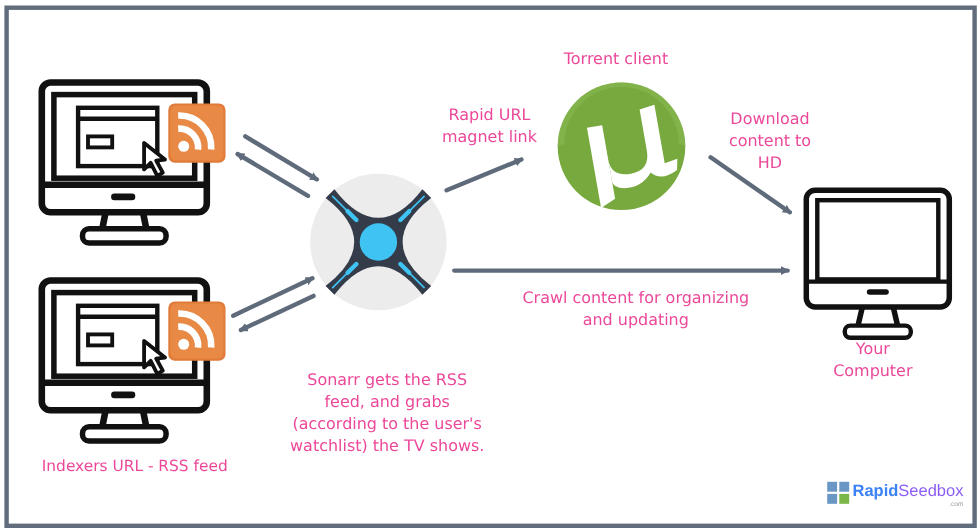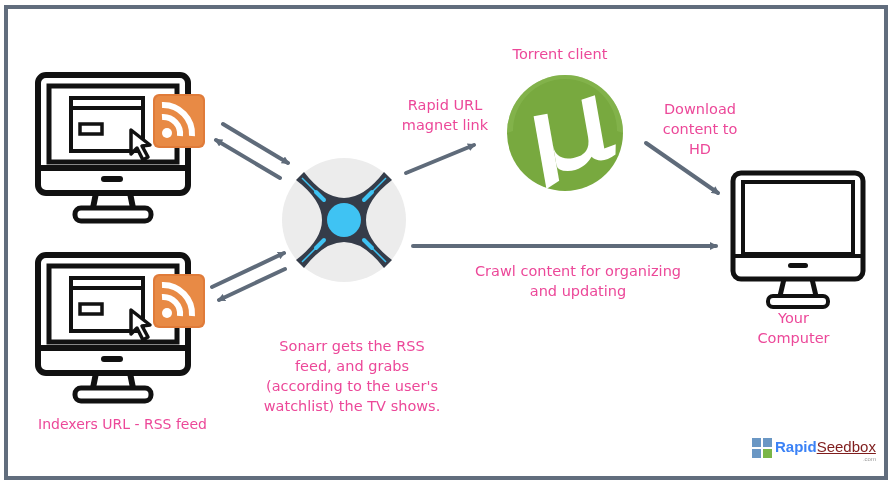--- a/index.html
+++ b/index.html
@@ -109,15 +109,15 @@
 <div class="lbl" style="left:490px; top:44px; width:140px;">Torrent client</div>
 <div class="lbl" style="left:645px; top:99px; width:110px;">Download
 content to
 HD</div>
 <div class="lbl" style="left:438px; top:261px; width:280px;">Crawl content for organizing
 and updating</div>
 <div class="lbl" style="left:736px; top:308px; width:115px;">Your
 Computer</div>
 
 <div style="position:absolute; left:775px; top:438px; font-family:'Liberation Sans', sans-serif; font-size:15px; line-height:18px;">
-  <span style="color:#3b82f6; font-weight:bold;">Rapid</span><span style="color:#7f1d1d;text-decoration:underline;">Seedbox</span>
+  <span style="color:#3b82f6; font-weight:bold;">Rapid</span><span style="color:#8b5cf6;">Seedbox</span>
   <div style="font-size:6px; color:#999; text-align:right; line-height:6px;">.com</div>
 </div>
 
 </body></html>

